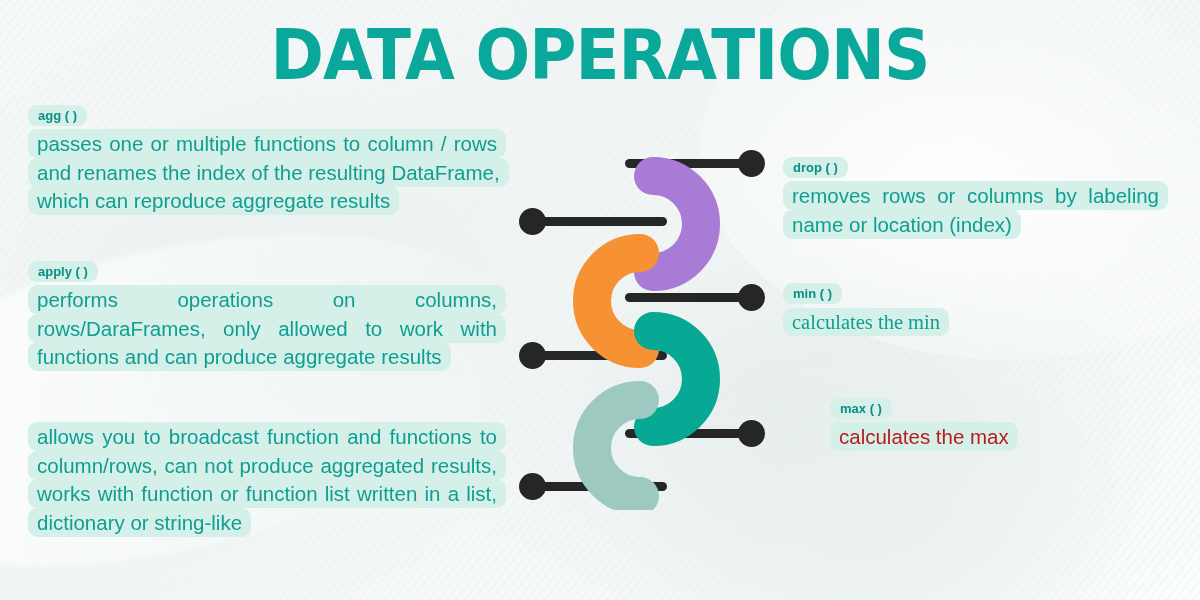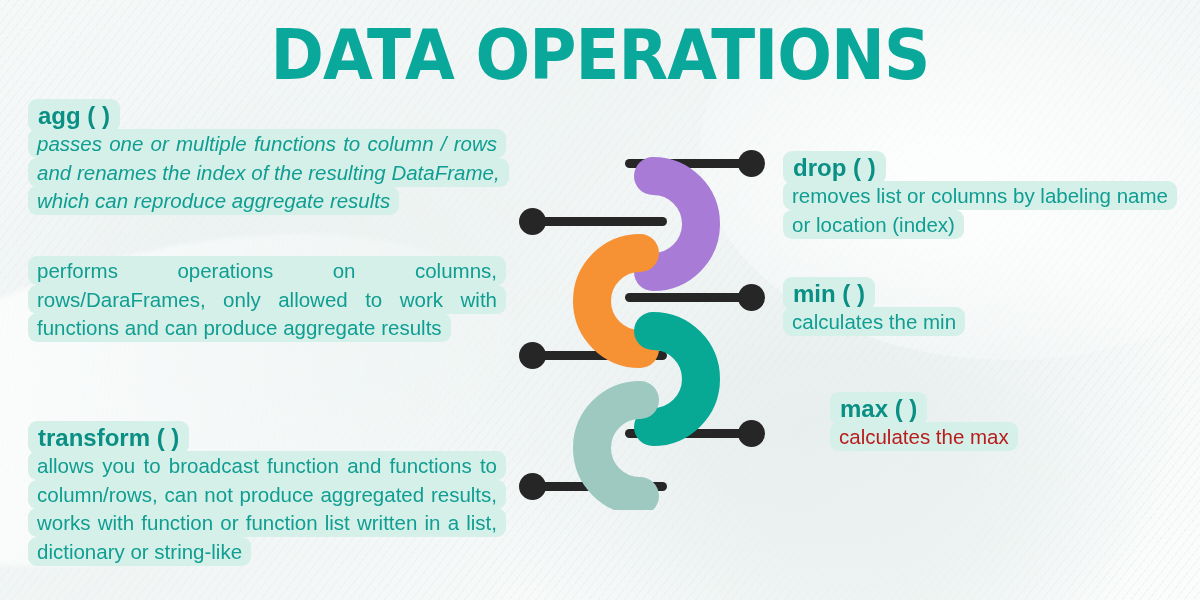--- a/index.html
+++ b/index.html
@@ -57,21 +57,21 @@
     white-space:nowrap;
   }
 
   
   .entry { position:absolute; }
   .entry .fn, .entry .desc { margin:0; }
 
   
   .fn {
     display:inline;
-    font-size:24px;
+    font-size:13px;
     font-weight:bold;
     line-height:29px;
     padding:3px 10px;
     border-radius:9px;
     -webkit-box-decoration-break:clone;
     box-decoration-break:clone;
   }
   .desc {
     display:inline;
     font-size:20.5px;
@@ -113,48 +113,48 @@
 
   <div class="swoosh s1"></div>
   <div class="swoosh s2"></div>
   <div class="swoosh s3"></div>
 
   <div id="title" style="color: rgb(10, 168, 154);">DATA OPERATIONS</div>
 
   <div class="entry left" style="left:28px; top:101px; width:478px;">
     <div class="body">
       <span class="line-wrap"><span class="fn" style="color: rgb(10, 143, 132); background: rgb(213, 239, 233);">agg ( )</span></span>
-      <span class="desc" style="color: rgb(15, 158, 145); background: rgb(213, 239, 233); font-style: italic;">passes one or multiple functions to column / rows and renames the index of the resulting DataFrame, which can reproduce aggregate results</span>
+      <span class="desc" style="color: rgb(15, 158, 145); background: rgb(213, 239, 233);">passes one or multiple functions to column / rows and renames the index of the resulting DataFrame, which can reproduce aggregate results</span>
     </div>
   </div>
 
   <div class="entry left" style="left:28px; top:257px; width:478px;">
     <div class="body">
+      <span class="line-wrap"><span class="fn" style="color: rgb(10, 143, 132); background: rgb(213, 239, 233);">apply ( )</span></span>
       <span class="desc" style="color: rgb(15, 158, 145); background: rgb(213, 239, 233);">performs operations on columns, rows/DaraFrames, only allowed to work with functions and can produce aggregate results</span>
     </div>
   </div>
 
   <div class="entry left" style="left:28px; top:423px; width:478px;">
     <div class="body">
-      <span class="line-wrap"><span class="fn" style="color: rgb(10, 143, 132); background: rgb(213, 239, 233);">transform ( )</span></span>
       <span class="desc" style="color: rgb(15, 158, 145); background: rgb(213, 239, 233);">allows you to broadcast function and functions to column/rows, can not produce aggregated results, works with function or function list written in a list, dictionary or string-like</span>
     </div>
   </div>
 
   <div class="entry right" style="left:783px; top:133px; width:385px;margin-top:20px;">
     <div class="body">
       <span class="line-wrap"><span class="fn" style="color: rgb(10, 143, 132); background: rgb(213, 239, 233);">drop ( )</span></span>
-      <span class="desc" style="color: rgb(15, 158, 145); background: rgb(213, 239, 233);">removes list or columns by labeling name or location (index)</span>
+      <span class="desc" style="color: rgb(15, 158, 145); background: rgb(213, 239, 233);">removes rows or columns by labeling name or location (index)</span>
     </div>
   </div>
 
   <div class="entry right" style="left:783px; top:279px; width:385px;">
     <div class="body" style="text-align:left;">
       <span class="line-wrap"><span class="fn" style="color: rgb(10, 143, 132); background: rgb(213, 239, 233);">min ( )</span></span>
-      <span class="desc" style="color: rgb(15, 158, 145); background: rgb(213, 239, 233);">calculates the min</span>
+      <span class="desc" style="color: rgb(15, 158, 145); background: rgb(213, 239, 233); font-family: Liberation Serif, serif;">calculates the min</span>
     </div>
   </div>
 
   <div class="entry right" style="left:830px; top:394px; width:385px;">
     <div class="body" style="text-align:left;">
       <span class="line-wrap"><span class="fn" style="color: rgb(10, 143, 132); background: rgb(213, 239, 233);">max ( )</span></span>
       <span class="desc" style="color: #b91c1c; background: rgb(213, 239, 233);">calculates the max</span>
     </div>
   </div>
 

